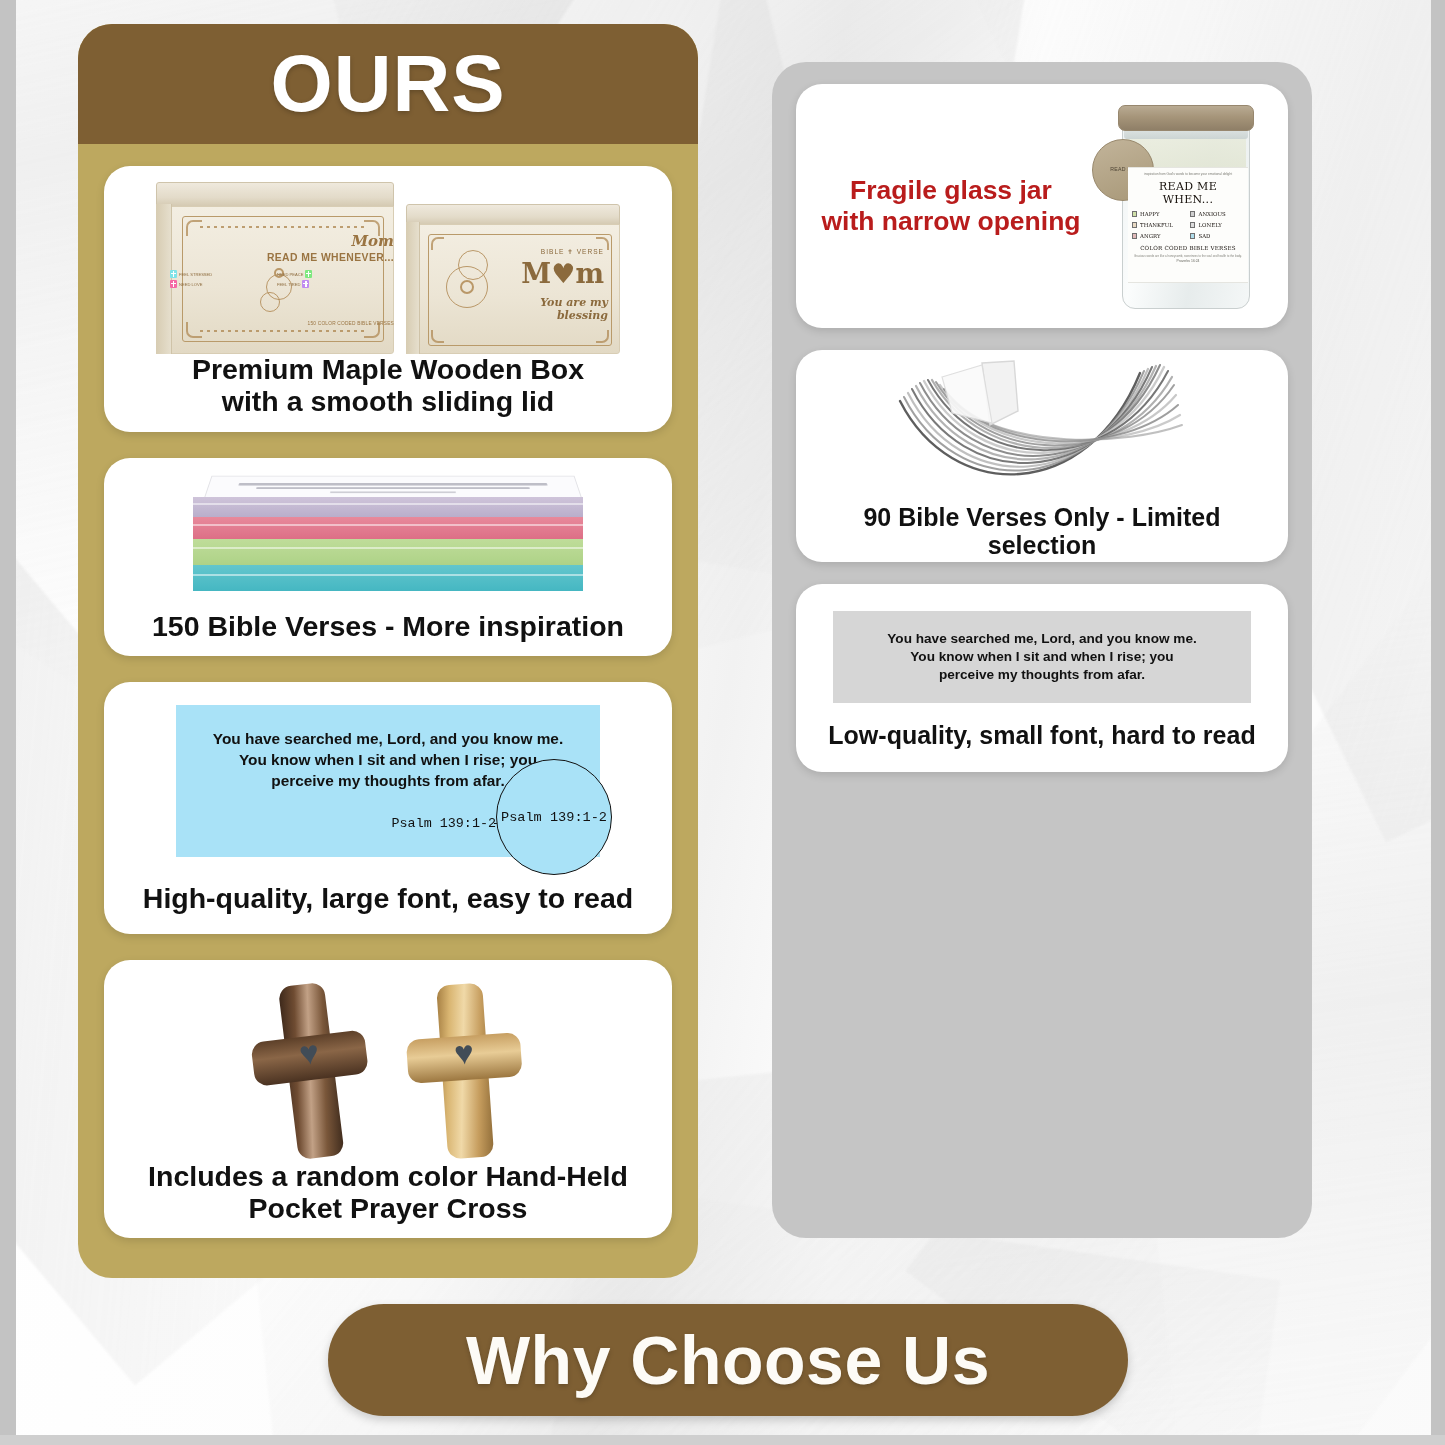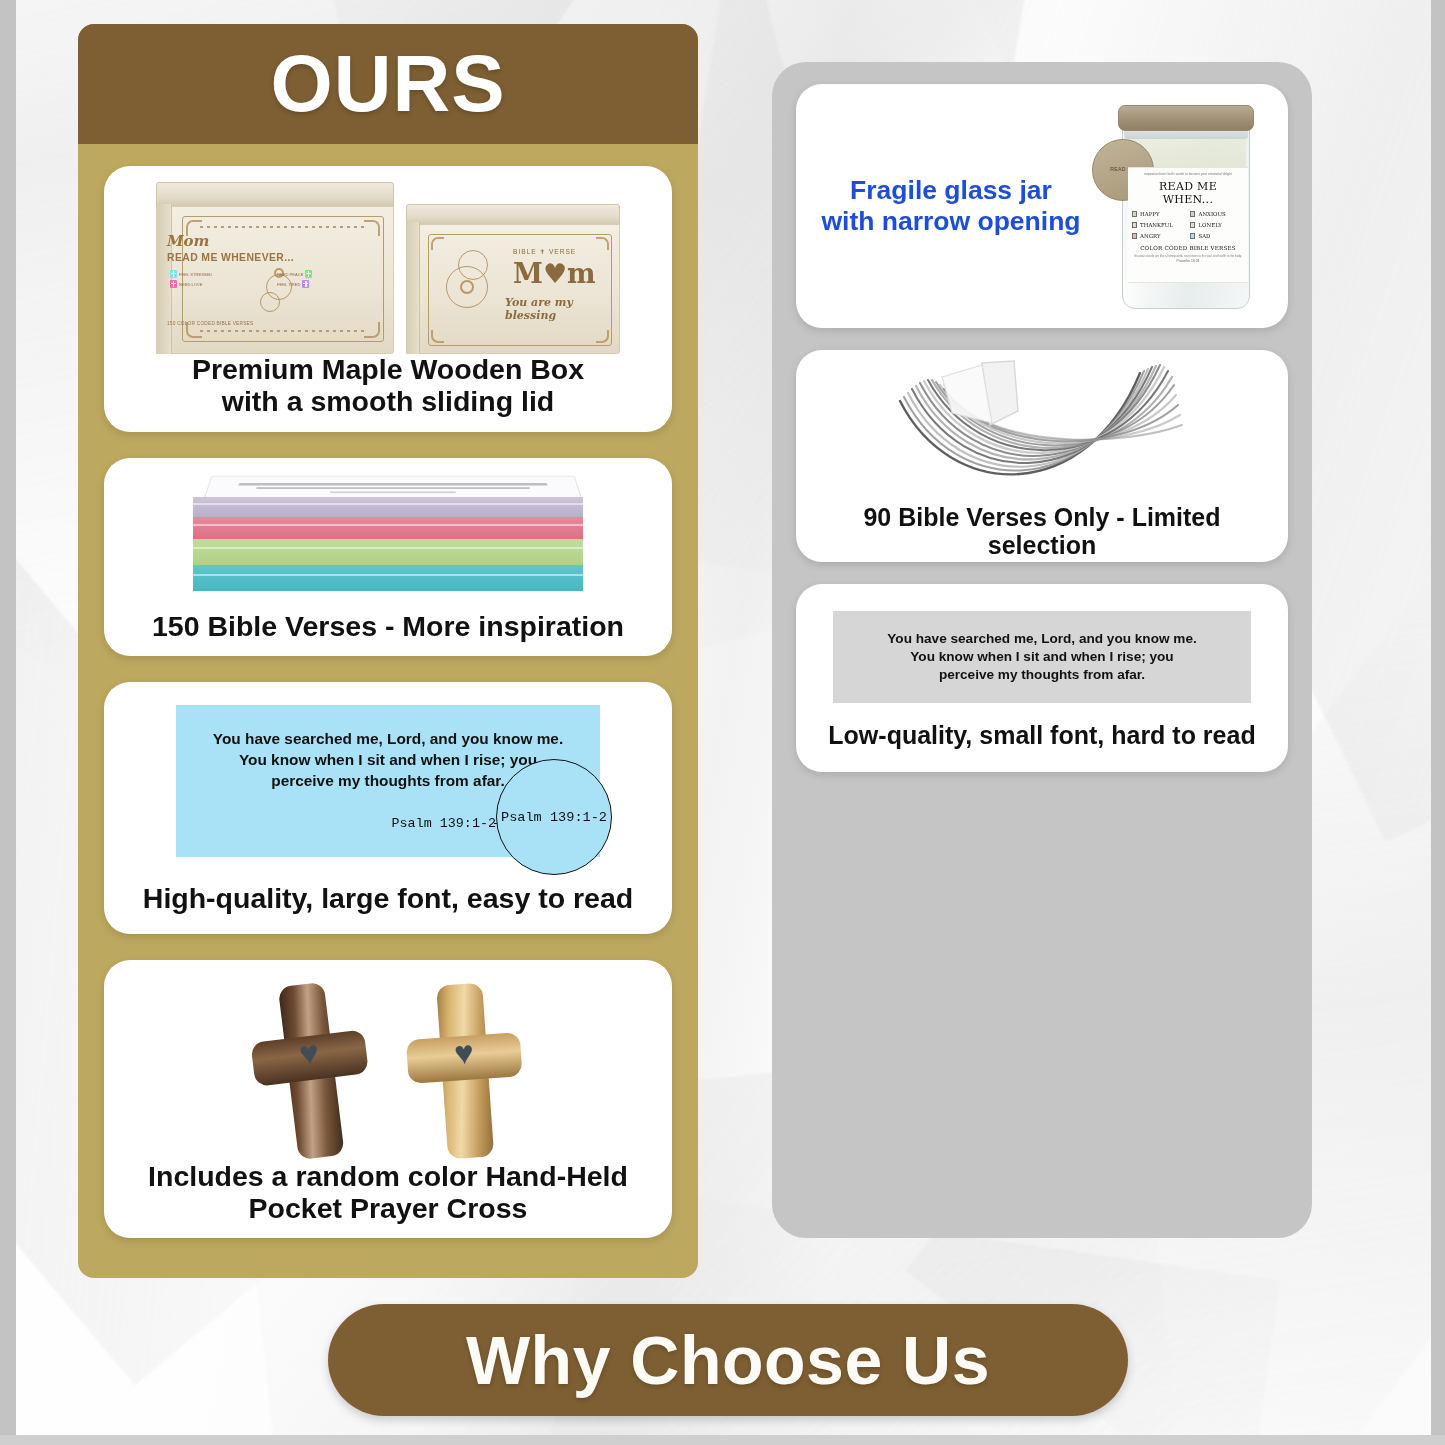--- a/index.html
+++ b/index.html
@@ -43,21 +43,21 @@
   .edge-grayL { position:absolute; left:0; top:0; width:16px; height:1445px; background:#c3c3c3; }
   .edge-grayR { position:absolute; right:0; top:0; width:14px; height:1445px; background:#c3c3c3; }
   .edge-grayB { position:absolute; left:0; bottom:0; width:1445px; height:10px; background:#cfcfcf; }
 
   
   .column {
     position: absolute;
     border-radius: 34px;
     overflow: hidden;
   }
-  #col-ours  { left: 78px;  top: 24px;  width: 620px; height: 1254px; background: #bda85f; border-radius: 16px; }
+  #col-ours  { left: 78px;  top: 24px;  width: 620px; height: 1254px; background: #bda85f; }
   #col-others{ left: 772px; top: 62px;  width: 540px; height: 1176px; background: #c5c5c5; }
 
   .col-header {
     width: 100%;
     display: flex; align-items: center; justify-content: center;
     font-weight: 700;
     letter-spacing: 1px;
     color: #ffffff;
     text-shadow: 0 2px 5px rgba(0,0,0,.22);
   }
@@ -109,21 +109,21 @@
     background: linear-gradient(180deg, #f3eee2 0%, #ece5d5 55%, #e2d9c4 100%);
     border: 1px solid #d8cdb4;
     border-radius: 0 0 3px 3px;
   }
   .wbox-side {
     position: absolute; left: 0; top: 22px; bottom: 0; width: 16px;
     background: linear-gradient(90deg, #d7ccb2 0%, #e6dfcd 100%);
     border-right: 1px solid #cfc3a8;
   }
   .engrave {
-    position: absolute; color: #9a7442; text-align: left;
+    position: absolute; color: #9a7442; text-align: right;
     left: 0; right: 0; padding-left: 11px;
   }
   .engrave-frame {
     position: absolute; border: 1px solid #b99a6a;
     border-radius: 3px;
   }
   .corner-flourish {
     position: absolute; width: 16px; height: 16px;
     border: 2px solid #b08a55; opacity: .75;
   }
@@ -233,21 +233,21 @@
   .heart-cut {
     position: absolute; left: 44px; top: 60px; width: 30px; height: 28px;
     color: #414c57; font-size: 33px; line-height: 26px; text-align: center;
     z-index: 3;
   }
 
   
   #others-card-1 { margin-top: 22px; height: 244px; flex-direction: row; padding: 0 10px; }
   .jar-text {
     flex: 1;
-    font-weight: 700; font-size: 26.5px; color: #1d4ed8; line-height: 1.16; text-align: center;
+    font-weight: 700; font-size: 26.5px; color: #b91c1c; line-height: 1.16; text-align: center;
   }
   .jar-wrap { position: relative; width: 182px; height: 222px; flex: none; }
   .jar-body {
     position: absolute; left: 26px; top: 28px; width: 128px; height: 186px;
     background: linear-gradient(100deg, rgba(238,242,242,.95) 0%, rgba(250,252,252,.85) 22%, rgba(228,234,234,.9) 60%, rgba(243,246,246,.9) 100%);
     border: 1.6px solid #c9cfcf; border-radius: 5px 5px 13px 13px;
   }
   .jar-wax {
     position: absolute; left: 30px; top: 34px; width: 120px; height: 54px;
     background: linear-gradient(180deg,#e9ecdd,#dfe3cf); opacity: .85; border-radius: 3px;

